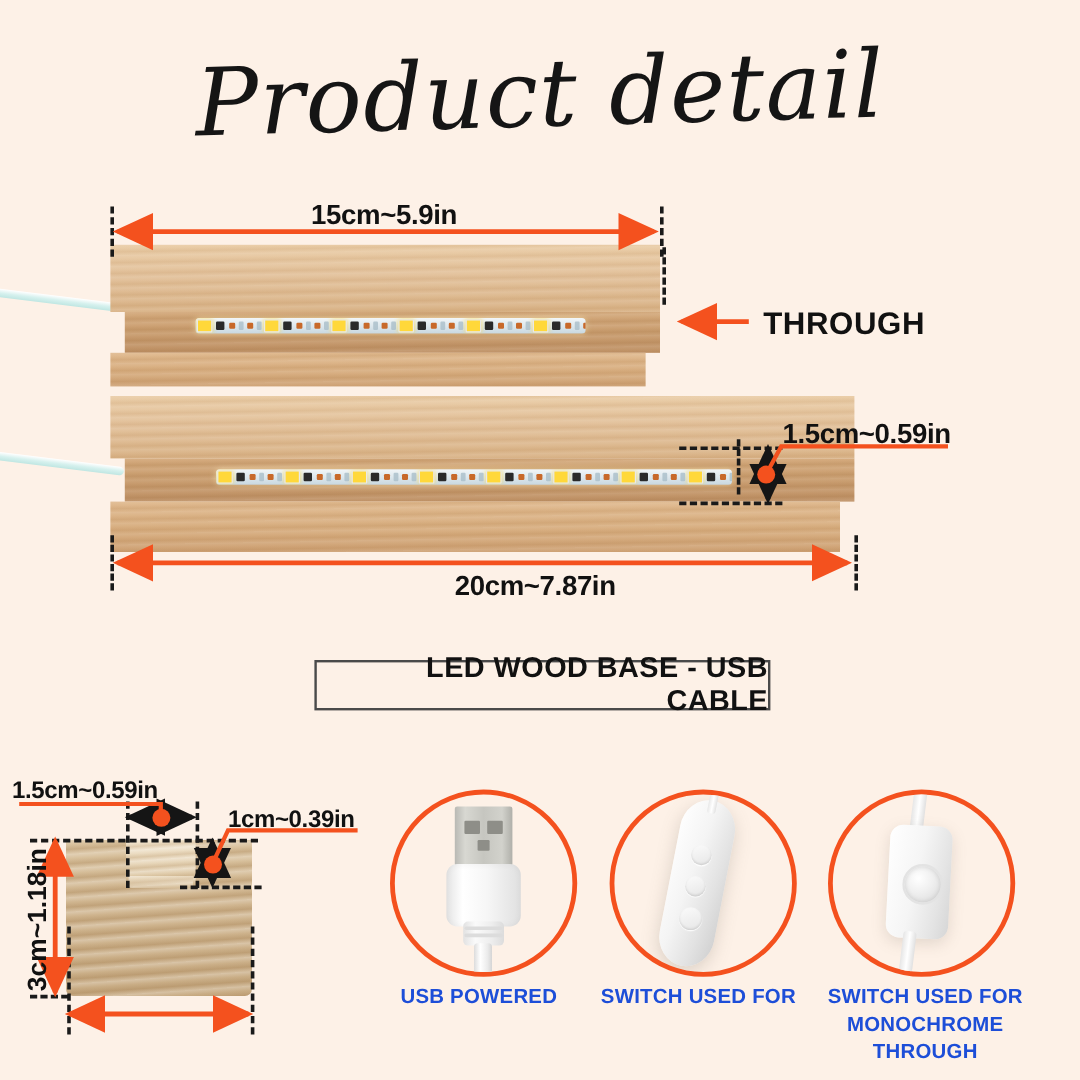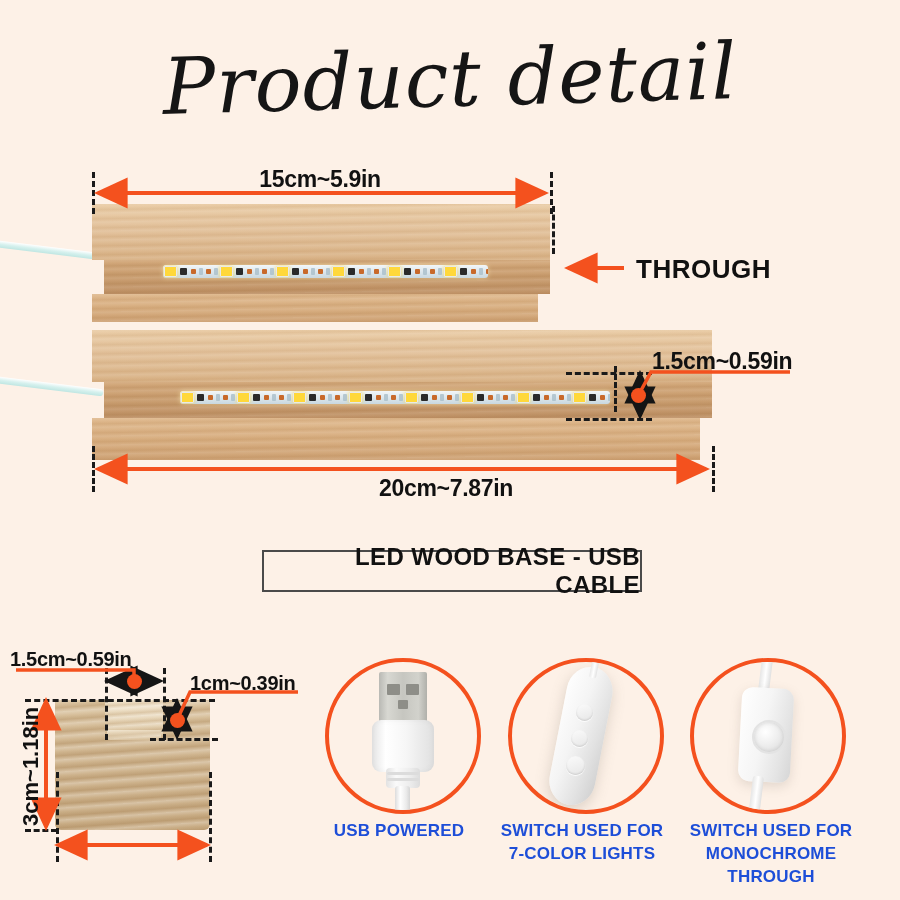--- a/index.html
+++ b/index.html
@@ -386,21 +386,20 @@
 
   <div class="circ" style="left:508px;top:658px;width:148px;height:148px;">
     <div class="rem-body" style="left:46px;top:4px;width:46px;height:140px;transform:rotate(11deg);"></div>
     <div class="rem-btn" style="left:64px;top:42px;width:17px;height:17px;"></div>
     <div class="rem-btn" style="left:59px;top:68px;width:17px;height:17px;"></div>
     <div class="rem-btn" style="left:54px;top:94px;width:19px;height:19px;"></div>
     <div class="rem-wire" style="left:79px;top:-6px;width:7px;height:22px;transform:rotate(11deg);"></div>
   </div>
   <div class="flabel" style="left:494px;top:820px;width:176px;">
     <div>SWITCH USED FOR</div>
-    <div>7-COLOR LIGHTS</div>
   </div>
 
   <div class="circ" style="left:690px;top:658px;width:148px;height:148px;">
     <div class="sw-wire" style="left:66px;top:-4px;width:11px;height:34px;transform:rotate(7deg);"></div>
     <div class="sw-body" style="left:46px;top:26px;width:52px;height:94px;transform:rotate(3deg);"></div>
     <div class="sw-btn" style="left:58px;top:58px;width:30px;height:30px;"></div>
     <div class="sw-wire" style="left:57px;top:114px;width:11px;height:34px;transform:rotate(7deg);"></div>
   </div>
   <div class="flabel" style="left:676px;top:820px;width:190px;">
     <div>SWITCH USED FOR</div>

